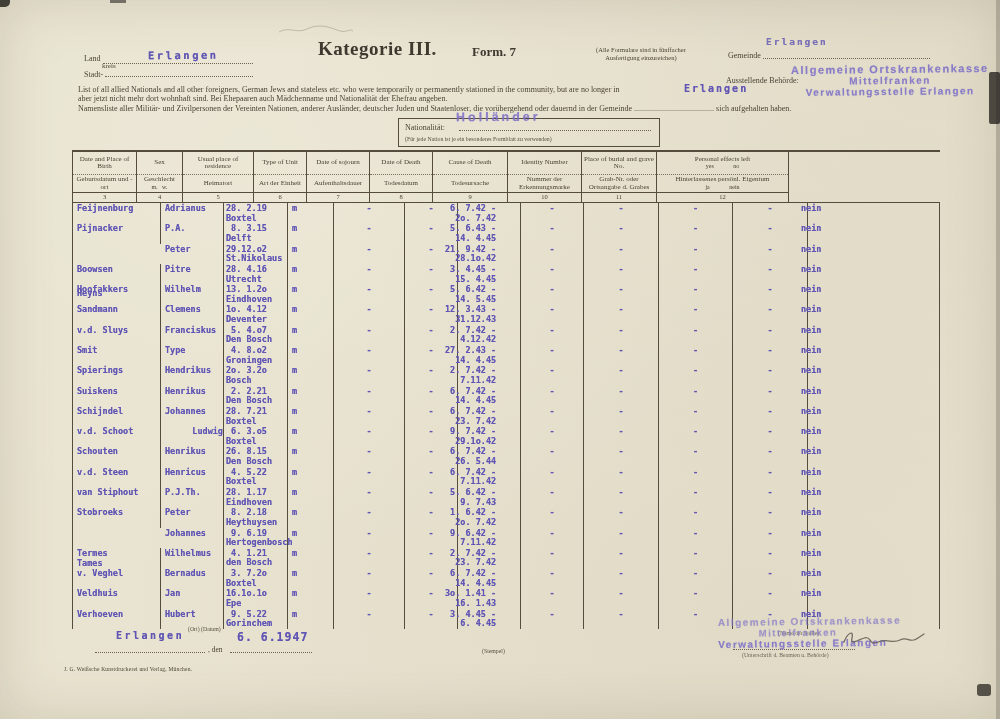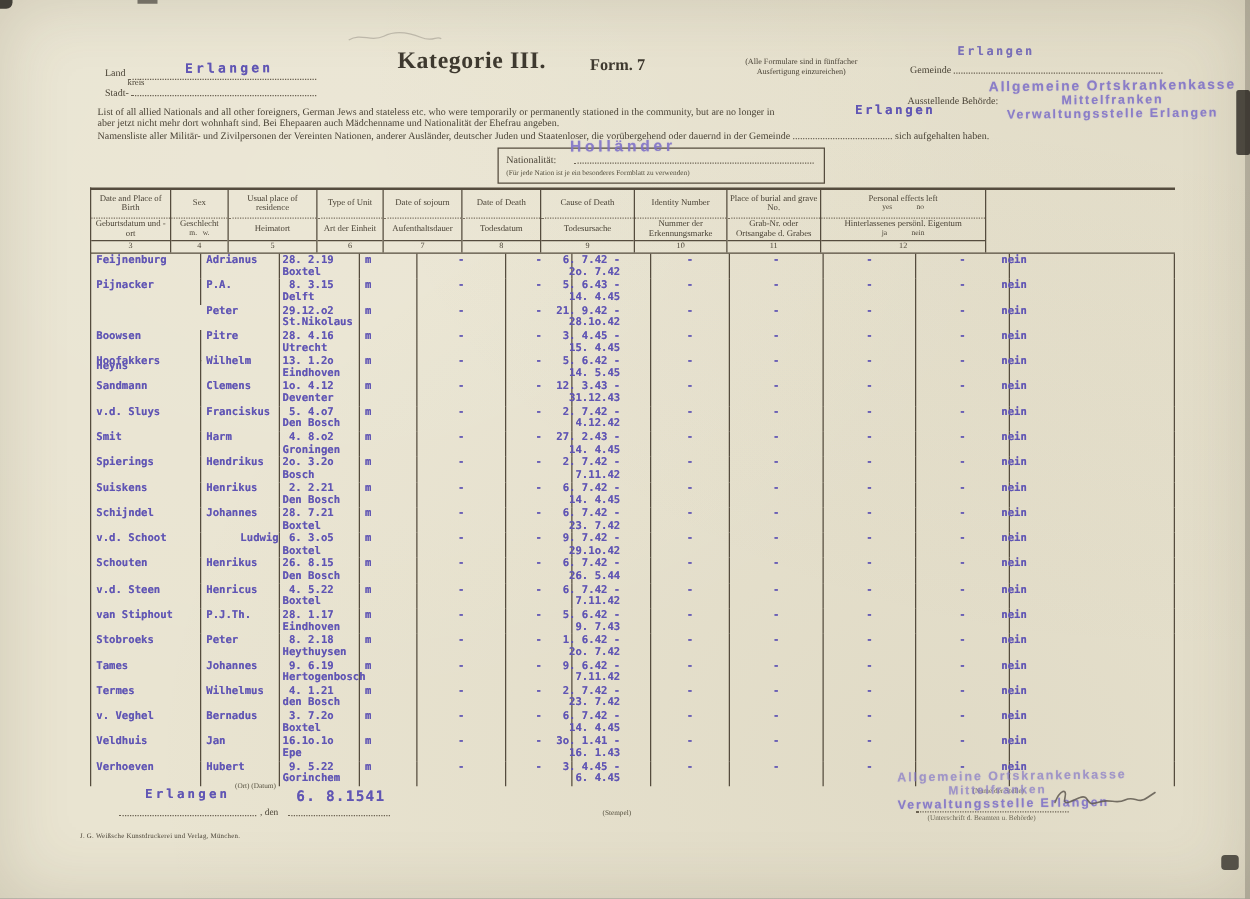--- a/index.html
+++ b/index.html
@@ -427,21 +427,21 @@
           </div>
           <div class="tcell typed c-center" style="width: 75px;">
             <div>-</div>
           </div>
           <div class="tcell typed c-eff" style="width: 132px;">
             <div>nein</div>
           </div>
         </div>
         <div class="trow">
           <div class="tcell typed c-left" style="width: 88px;"><div>Smit</div></div>
-          <div class="tcell typed c-left" style="width: 63px;"><div>Harm</div></div>
+          <div class="tcell typed c-left" style="width: 63px;"><div>Type</div></div>
           <div class="tcell typed c-birth" style="width: 64px;">
             <div> 4. 8.o2</div>
             <div>Groningen</div>
           </div>
           <div class="tcell typed c-left" style="width: 46px;"><div>m</div></div>
           <div class="tcell typed c-center" style="width: 71px;">
             <div>-</div>
           </div>
           <div class="tcell typed c-center" style="width: 53px;">
             <div>-</div>
@@ -732,21 +732,21 @@
             <div>-</div>
           </div>
           <div class="tcell typed c-center" style="width: 75px;">
             <div>-</div>
           </div>
           <div class="tcell typed c-eff" style="width: 132px;">
             <div>nein</div>
           </div>
         </div>
         <div class="trow">
-          <div class="tcell typed c-left" style="width: 88px;"><div>Tames</div></div>
+          <div class="tcell typed c-left" style="width: 88px; margin-top: 30px;"><div>Tames</div></div>
           <div class="tcell typed c-left" style="width: 63px;"><div>Johannes</div></div>
           <div class="tcell typed c-birth" style="width: 64px;">
             <div> 9. 6.19</div>
             <div>Hertogenbosch</div>
           </div>
           <div class="tcell typed c-left" style="width: 46px;"><div>m</div></div>
           <div class="tcell typed c-center" style="width: 71px;">
             <div>-</div>
           </div>
           <div class="tcell typed c-center" style="width: 53px;">
@@ -906,21 +906,21 @@
           </div>
           <div class="tcell typed c-eff" style="width: 132px;">
             <div>nein</div>
           </div>
         </div>
       </div>
   </div>
 
   <div class="abs typed" style="left:116px;top:630px;font-size:10px;letter-spacing:2.5px;">Erlangen</div>
   <div class="abs print tiny" style="left:188px;top:626px;">(Ort) (Datum)</div>
-  <div class="abs typed" style="left:237px;top:630px;font-size:11.5px;letter-spacing:1px;">6. 8.1541</div>
+  <div class="abs typed" style="left:237px;top:630px;font-size:11.5px;letter-spacing:1px;">6. 6.1947</div>
   <div class="abs dots" style="left:95px;top:643px;width:110px;"></div>
   <div class="abs print" style="left:208px;top:645px;font-size:7.5px;">, den</div>
   <div class="abs dots" style="left:230px;top:643px;width:82px;"></div>
   <div class="abs print tiny" style="left:482px;top:648px;">(Stempel)</div>
   <div class="abs print tiny" style="left:778px;top:630px;opacity:.8;">(Name der Stelle)</div>
   <div class="abs dots" style="left:733px;top:640px;width:122px;"></div>
   <div class="abs stamp" style="left:718px;top:616px;width:160px;text-align:center;transform:rotate(-.8deg);">
     <div style="font-size:10px;opacity:.75;">Allgemeine Ortskrankenkasse</div>
     <div style="font-size:9.5px;opacity:.75;">Mittelfranken</div>
     <div style="font-size:10px;">Verwaltungsstelle Erlangen</div>

